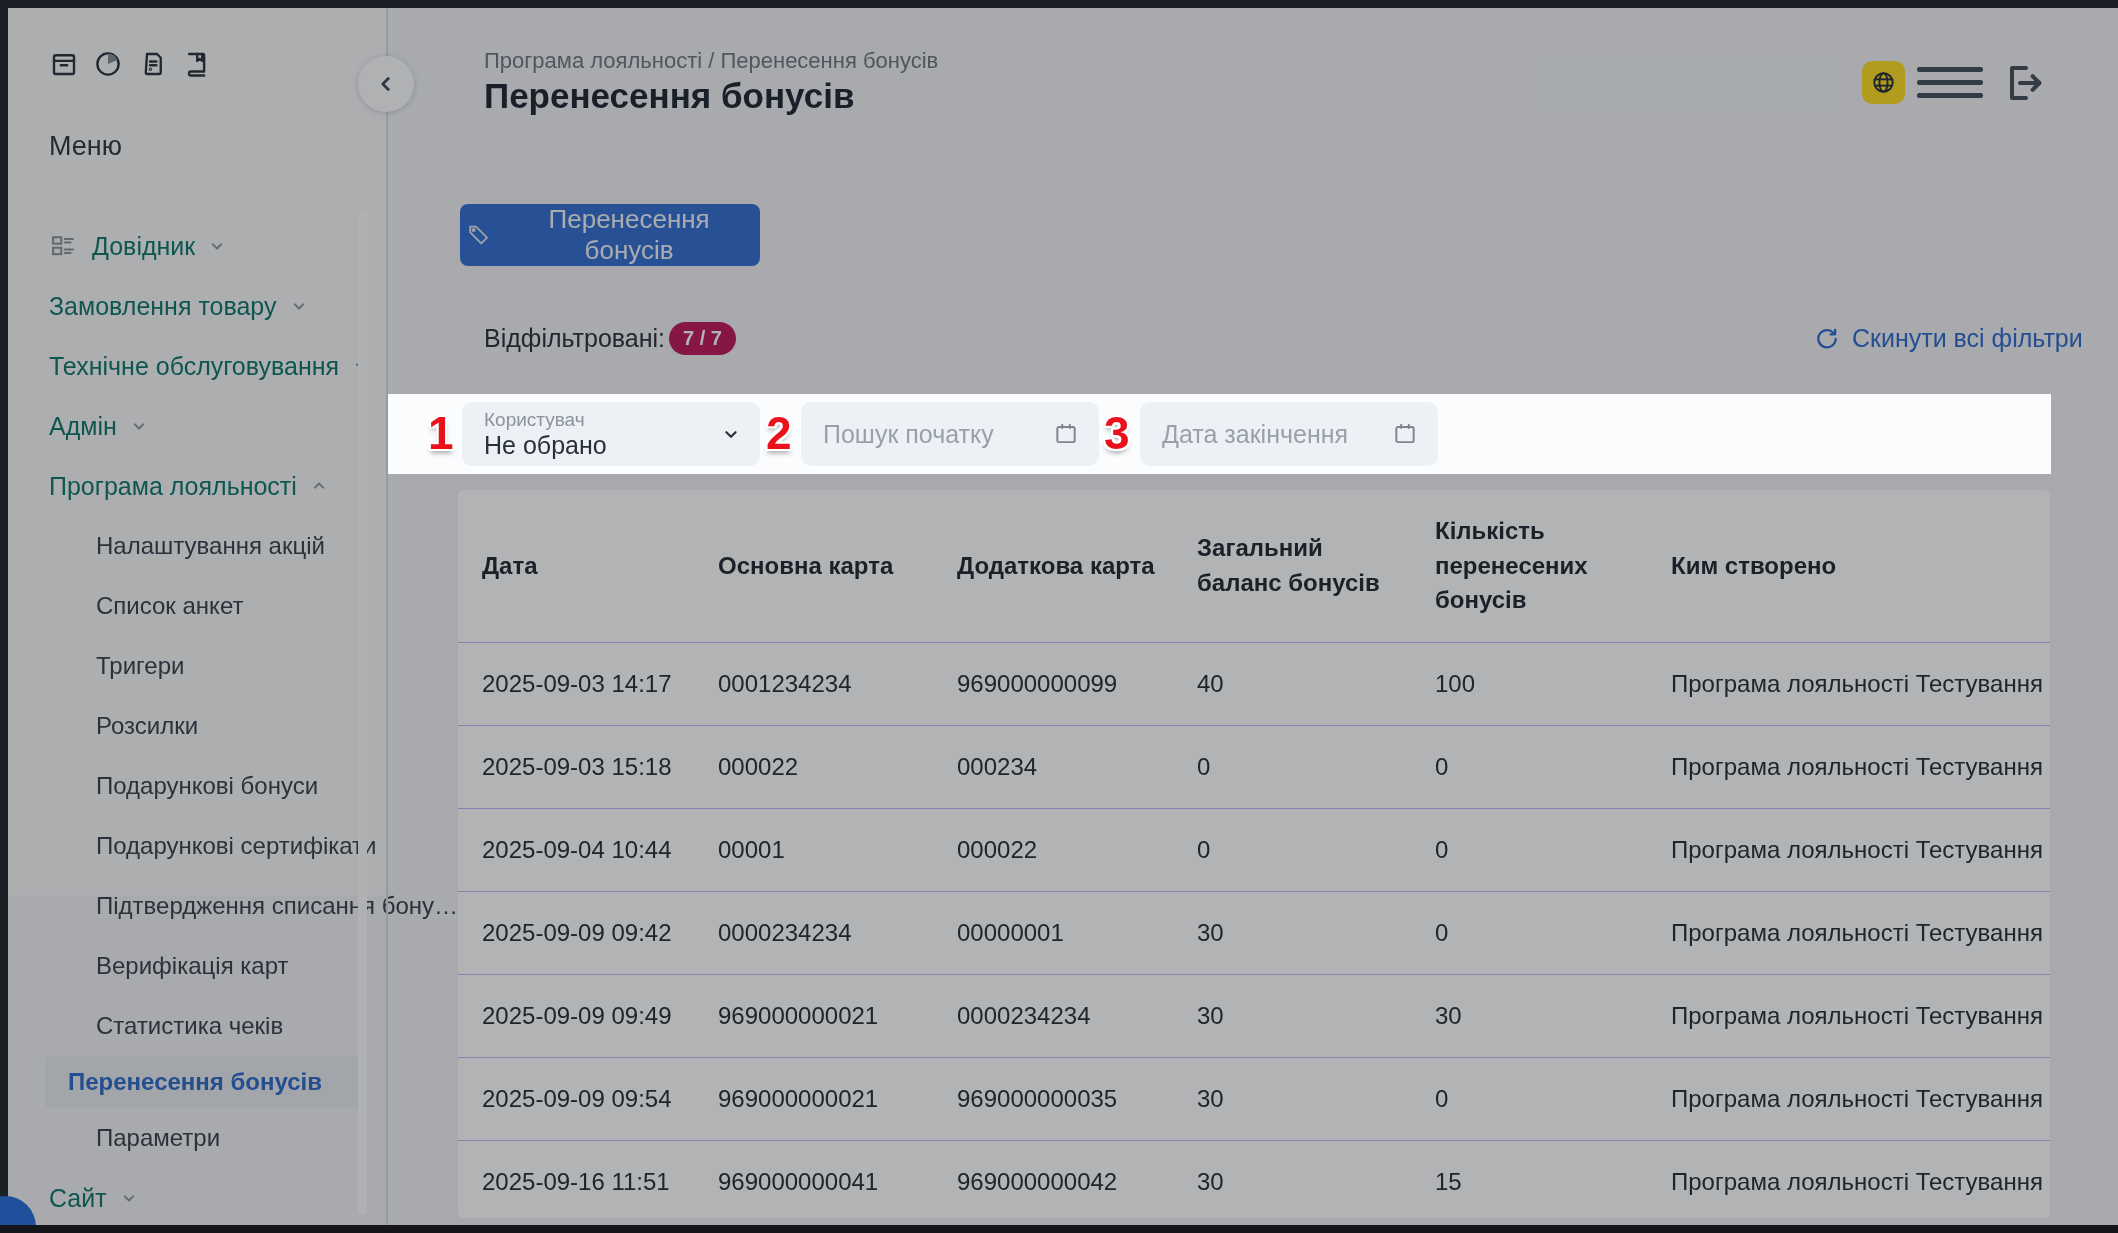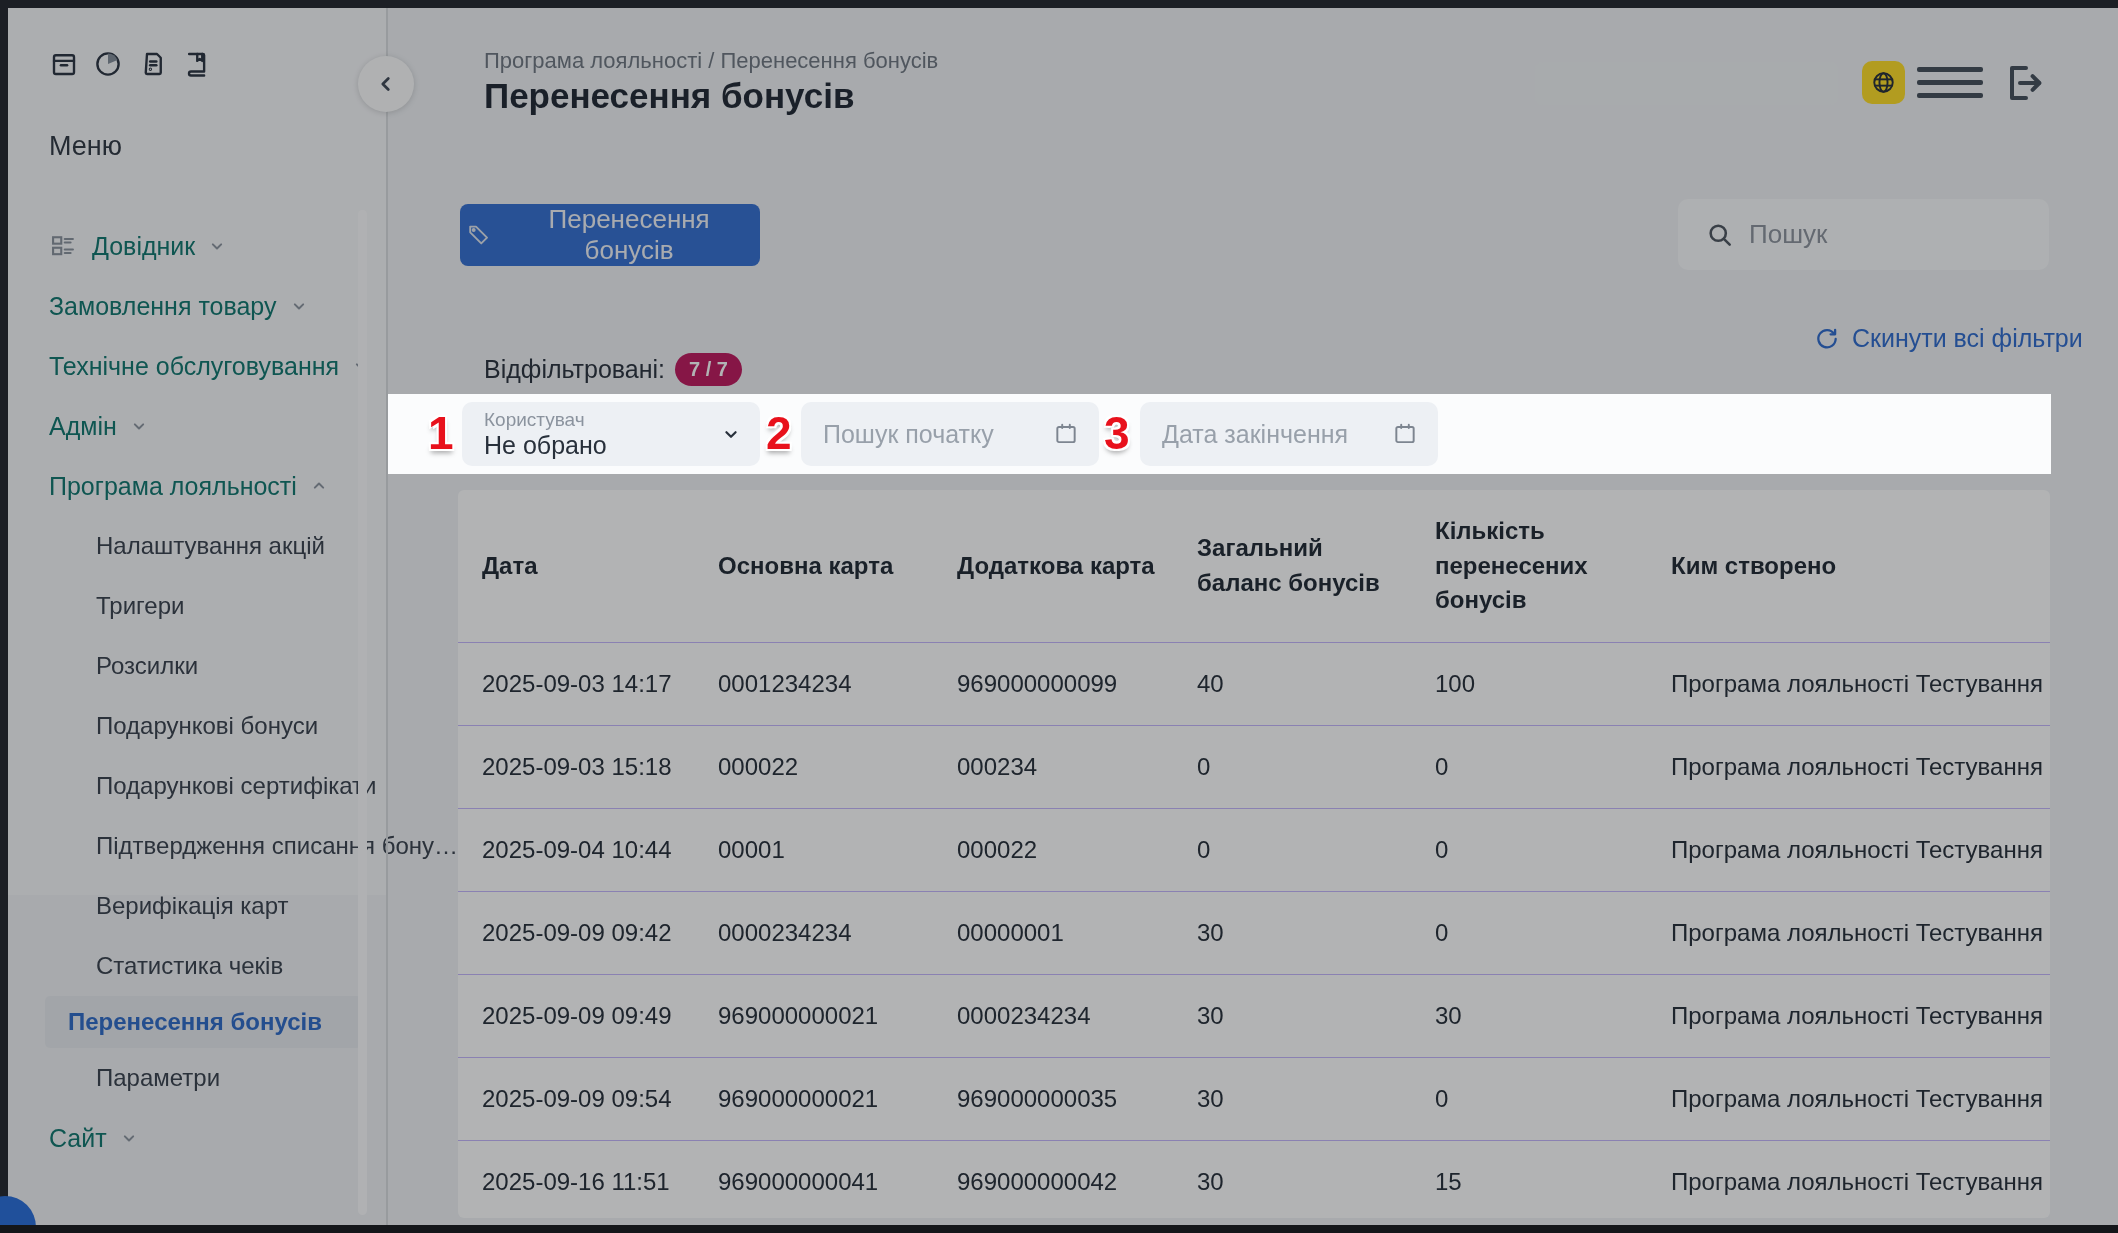--- a/index.html
+++ b/index.html
@@ -50,21 +50,21 @@
 
   
   .primary-btn{position:absolute;left:460px;top:204px;width:300px;height:62px;border:none;border-radius:8px;
     background:#346fd2;color:#f2f4f8;font-size:26px;font-family:inherit;cursor:pointer;
     display:flex;align-items:center;justify-content:center;gap:13px;}
   .primary-btn svg{width:26px;height:26px;stroke:#dfe5ee;fill:none;stroke-width:1.8;stroke-linejoin:round;}
   .search{position:absolute;left:1678px;top:199px;width:371px;height:71px;border-radius:10px;background:#fafbfc;
     display:flex;align-items:center;padding-left:28px;box-sizing:border-box;cursor:text;}
   .search svg{width:28px;height:28px;stroke:#4d555f;fill:none;stroke-width:2.2;stroke-linecap:round;}
   .search .ph{margin-left:15px;font-size:26px;color:#8c939d;}
-  .filtered{position:absolute;left:484px;top:320px;height:36px;display:flex;align-items:center;gap:10px;margin-top:31px;}
+  .filtered{position:absolute;left:484px;top:320px;height:36px;display:flex;align-items:center;gap:4px;}
   .filtered .flabel{font-size:25px;color:#2a323d;}
   .badge{background:#be185d;color:#fff;font-size:20px;font-weight:700;border-radius:17px;padding:5px 14px;}
   .reset{position:absolute;left:1814px;top:324px;display:flex;align-items:center;gap:12px;color:#2f6bcd;
     font-size:25px;cursor:pointer;}
   .reset svg{width:26px;height:26px;stroke:#2f6bcd;fill:none;stroke-width:2.1;stroke-linecap:round;stroke-linejoin:round;}
 
   
   .table{position:absolute;left:458px;top:490px;width:1592px;height:728px;background:#ffffff;border-radius:6px;overflow:hidden;}
   .thead,.trow{display:grid;grid-template-columns:236px 239px 240px 238px 236px 1fr;padding-left:24px;align-items:center;}
   .thead{height:152px;}
@@ -177,20 +177,23 @@
         <span class="chev up">
             <svg viewBox="0 0 24 24">
               <path d="M7 10 l5 5 5 -5"></path>
             </svg>
           </span>
       </div>
       <div class="mi sub">
         <span class="mi-label">Налаштування акцій</span>
       </div>
       <div class="mi sub">
+        <span class="mi-label">Список анкет</span>
+      </div>
+      <div class="mi sub">
         <span class="mi-label">Тригери</span>
       </div>
       <div class="mi sub">
         <span class="mi-label">Розсилки</span>
       </div>
       <div class="mi sub">
         <span class="mi-label">Подарункові бонуси</span>
       </div>
       <div class="mi sub">
         <span class="mi-label">Подарункові сертифікати</span>
@@ -252,27 +255,20 @@
       </svg>
   </button>
 
   <button class="primary-btn">
     <svg viewBox="0 0 24 24">
         <path d="M4 9.5 V4 h5.5 L20 14.5 14.5 20 Z"></path>
         <circle cx="7.3" cy="7.3" r="1"></circle>
       </svg>
     <span>Перенесення бонусів</span>
   </button>
-  <div class="search">
-    <svg viewBox="0 0 24 24">
-        <circle cx="10.5" cy="10.5" r="6.5"></circle>
-        <line x1="15.3" y1="15.3" x2="20.3" y2="20.3"></line>
-      </svg>
-    <span class="ph">Пошук</span>
-  </div>
   <div class="filtered">
     <span class="flabel">Відфільтровані:</span>
     <span class="badge">7 / 7</span>
   </div>
   <div class="reset">
     <svg viewBox="0 0 24 24">
         <path d="M18.6 7.2 A8 8 0 1 0 20 12"></path>
         <path d="M19.5 3.5 v4.2 h-4.2"></path>
       </svg>
     <span>Скинути всі фільтри</span>

